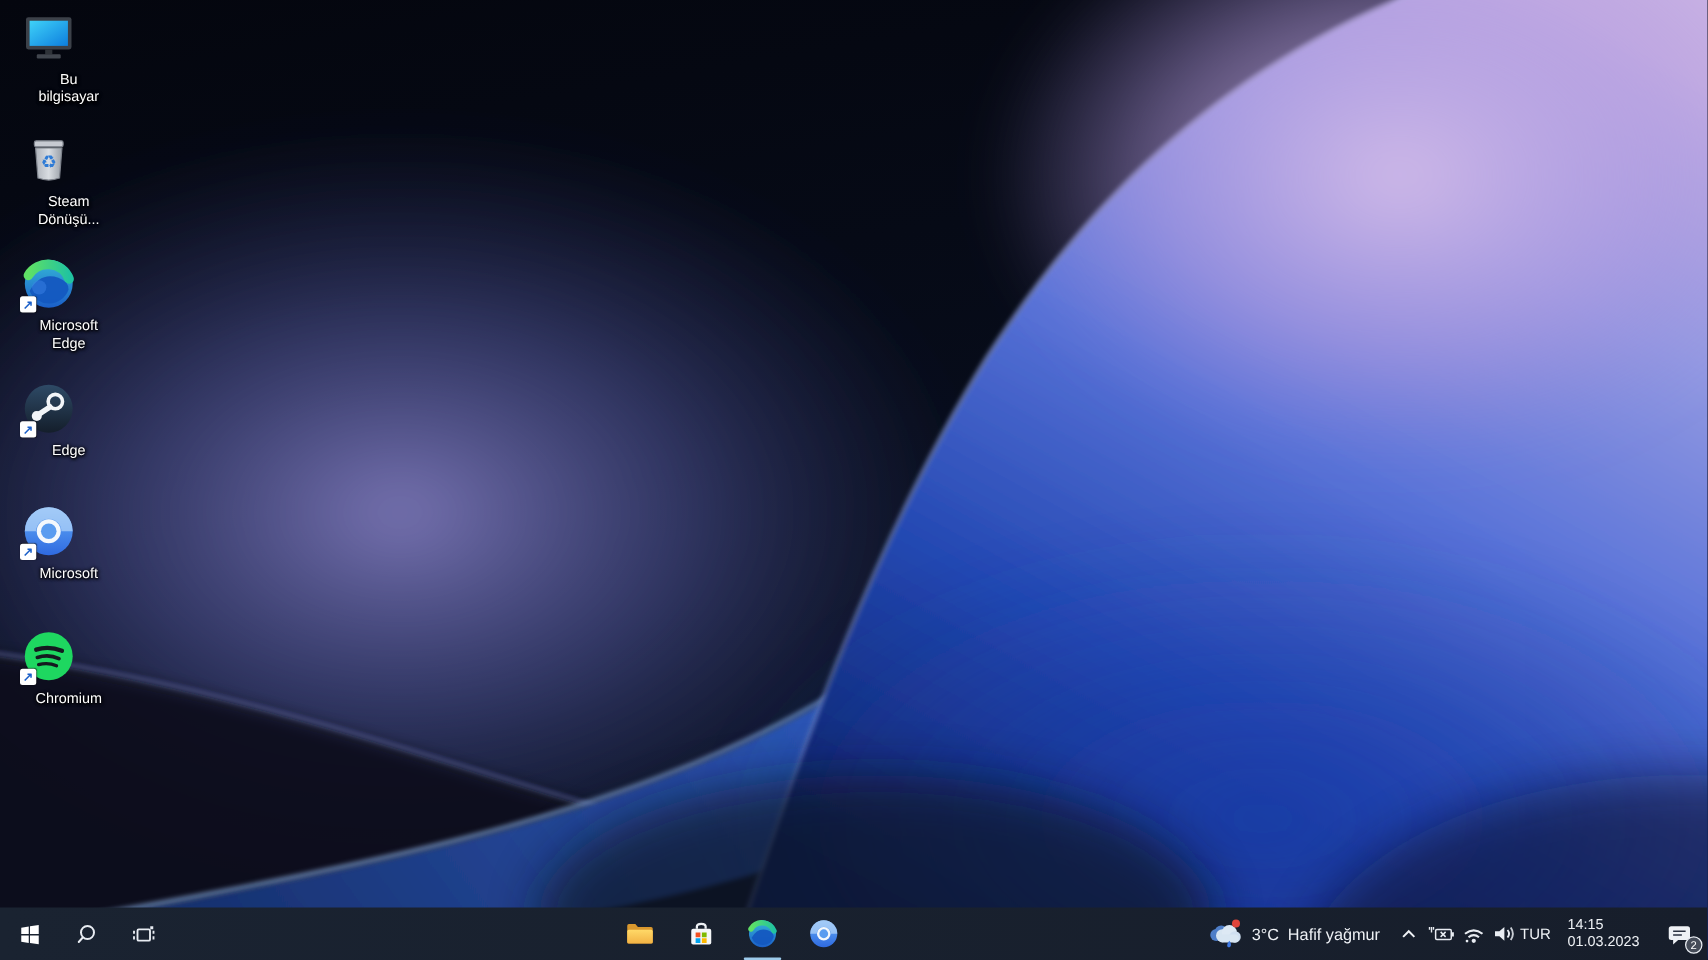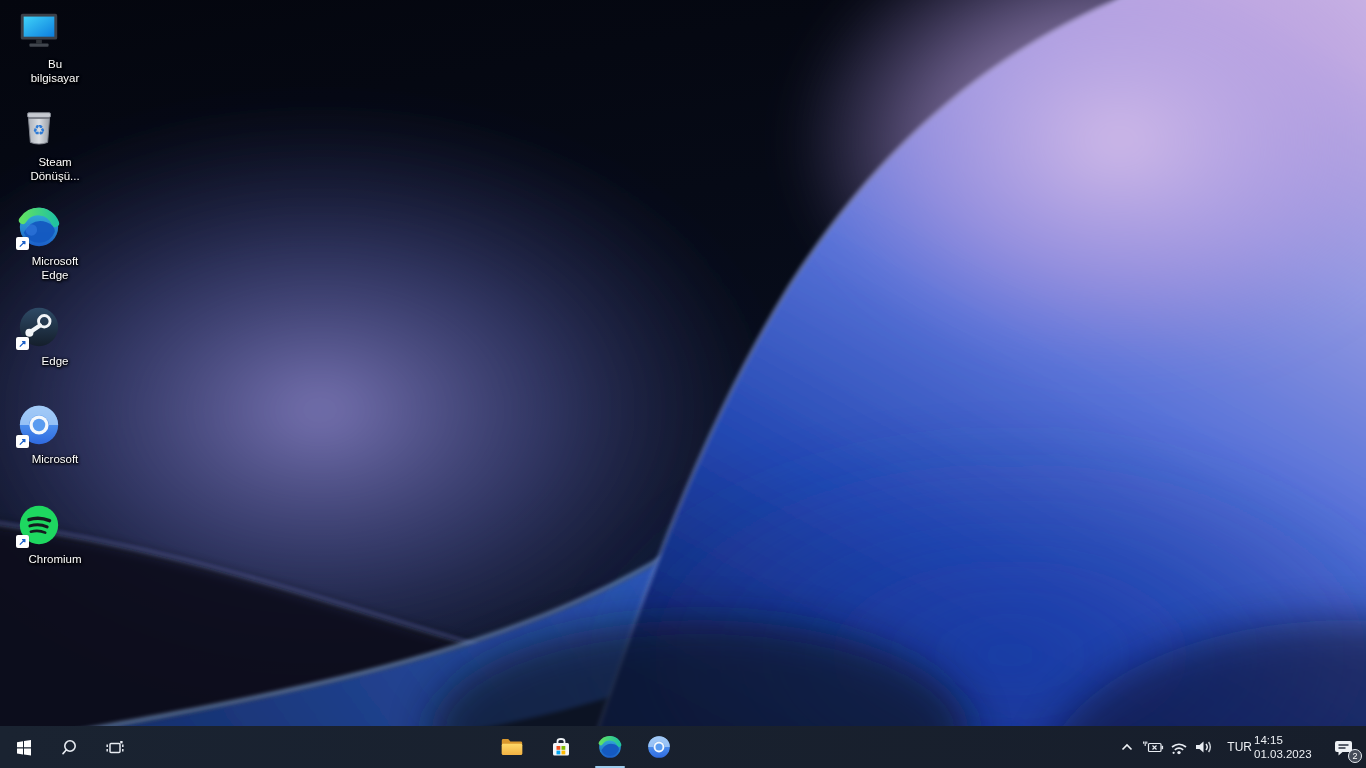--- a/index.html
+++ b/index.html
@@ -28,21 +28,21 @@
   .tb-apps { position:absolute; left:487px; top:0; height:42px; display:flex; }
   .tb-app { position:relative; width:49px; height:42px; display:flex; align-items:center; justify-content:center; }
   .run-indicator { position:absolute; bottom:0; left:50%; transform:translateX(-50%);
                    width:30px; height:2.5px; background:#9dcbec; border-radius:1px; }
   .tb-right { position:absolute; right:0; top:0; height:42px; display:flex; align-items:center; color:#eef1f5; }
   .tb-weather { height:42px; display:flex; align-items:center; gap:7px; padding:0 11px; }
   .tb-weather .wtemp { font-size:13px; }
   .tb-weather .wcond { font-size:13px; }
   .tb-tray-btn { height:42px; display:flex; align-items:center; justify-content:center; }
   .w-chevron { width:24px; } .w-batt { width:27px; } .w-wifi { width:25px; } .w-vol { width:25px; }
-  .tb-lang { width:36px; text-align:right; font-size:12px; }
+  .tb-lang { width:36px; text-align:left; font-size:12px; }
   .tb-clock { width:70px; font-size:11.5px; line-height:14px; padding:0 2px; }
   .tb-action { position:relative; width:44px; height:42px; display:flex; align-items:center; justify-content:center; }
   .ac-badge { position:absolute; right:4px; bottom:5px; width:14px; height:14px; border-radius:50%;
               background:#454c59; border:1px solid #e8ecf2; color:#fff; font-size:9px;
               display:flex; align-items:center; justify-content:center; }
 </style>
 </head>
 <body>
 
 <div class="desktop">
@@ -294,20 +294,34 @@
           <circle cx="24" cy="24" r="20" fill="url(#chA1)"></circle>
           <path d="M 4 24 A 20 20 0 0 1 44 24 L 34.5 24 A 10.5 10.5 0 0 0 13.5 24 Z" fill="#a7cdf8" opacity="0.8"></path>
           <circle cx="24" cy="24" r="10" fill="#f4f8fc"></circle>
           <circle cx="24" cy="24" r="6.5" fill="#5a9cf0"></circle>
         </svg>
       </div>
     </div>
 
     <div class="tb-right">
 
+      <div class="tb-weather">
+        <svg width="30" height="26" viewBox="0 0 30 26">
+          <circle cx="9" cy="14" r="4.8" fill="#4e7ec8"></circle>
+          <circle cx="13" cy="11.5" r="5.2" fill="#4e7ec8"></circle>
+          <circle cx="14" cy="14.5" r="5.2" fill="#d8e6f2"></circle>
+          <circle cx="19.5" cy="12" r="6" fill="#dde9f4"></circle>
+          <circle cx="24" cy="15.5" r="4.6" fill="#cfdff0"></circle>
+          <rect x="11" y="13.5" width="16" height="6.5" rx="3.2" fill="#d8e6f2"></rect>
+          <path d="M19.5 18.5 C21.5 21 21 23.8 19 23.8 C17.3 23.8 17.2 21 19.5 18.5 Z" fill="#3f7ae4"></path>
+          <circle cx="24.8" cy="4.8" r="3.2" fill="#e0443a"></circle>
+        </svg>
+        <span class="wtemp">3°C</span>
+        <span class="wcond">Hafif yağmur</span>
+      </div>
 
       <div class="tb-tray-btn w-chevron">
         <svg width="14" height="12" viewBox="0 0 14 12">
           <path d="M2.5 8.5 L7 4 L11.5 8.5" fill="none" stroke="#eef1f5" stroke-width="1.6"></path>
         </svg>
       </div>
 
       <div class="tb-tray-btn w-batt">
         <svg width="22" height="16" viewBox="0 0 22 16">
           <path d="M3.2 2.5 V7 M1.6 2.5 V4.8 M4.8 2.5 V4.8" stroke="#e8ecf2" stroke-width="1.1"></path>

